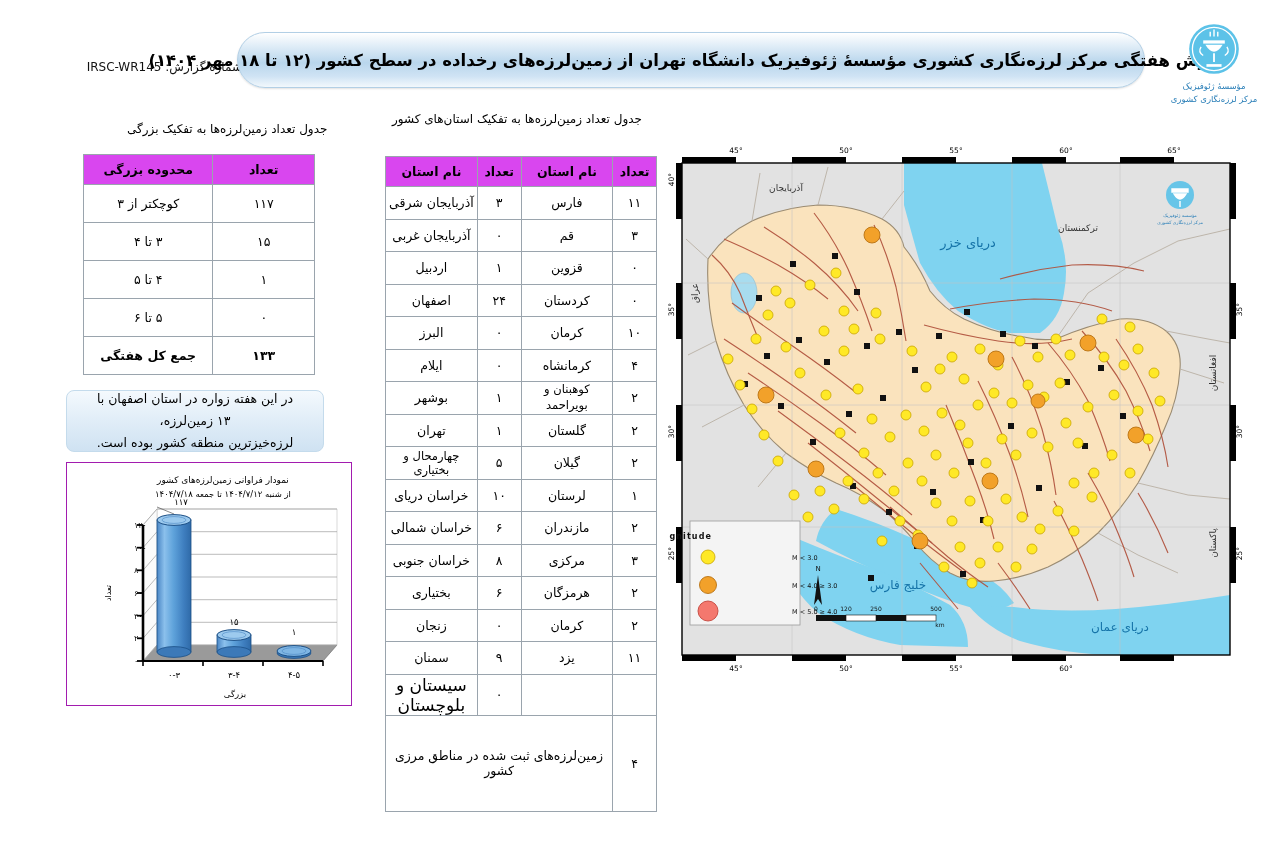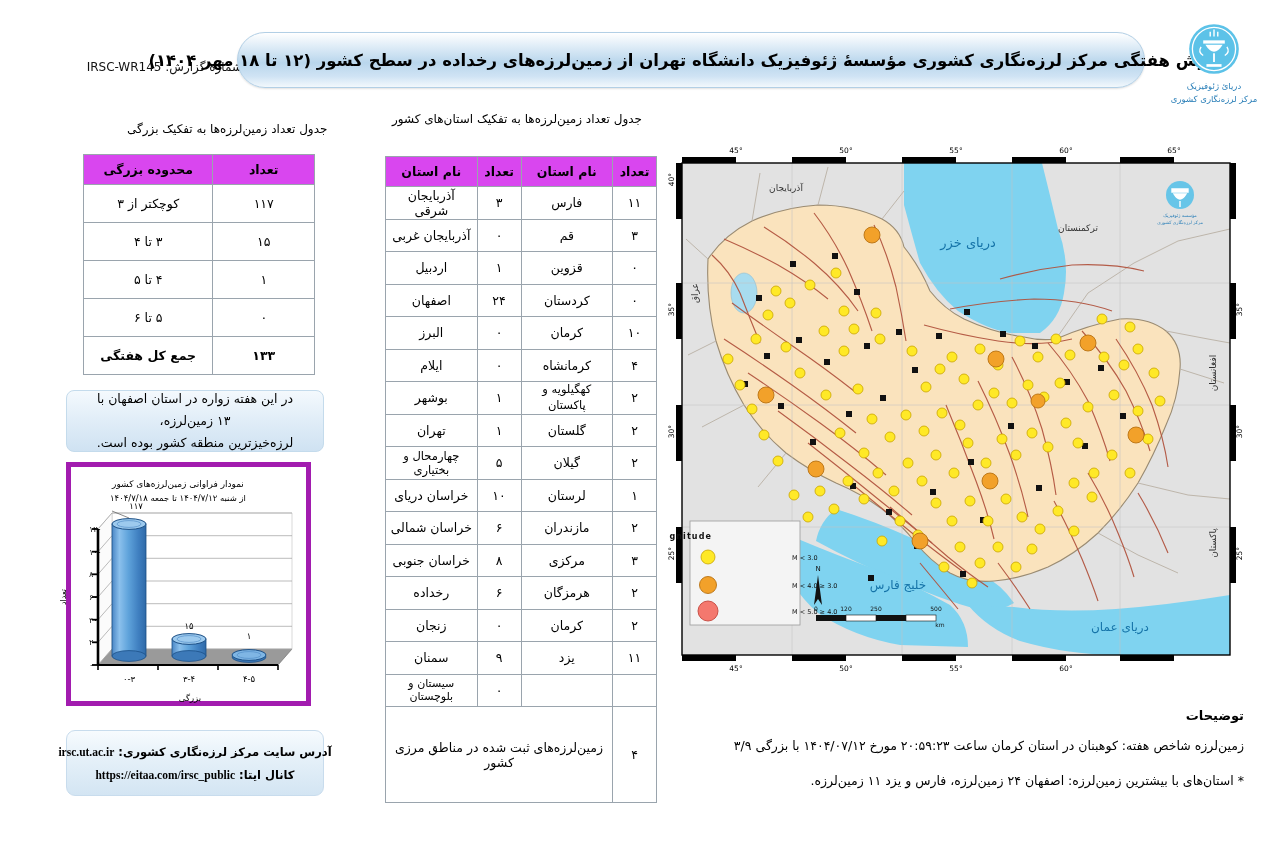--- a/index.html
+++ b/index.html
@@ -91,22 +91,22 @@
   #prov-table td.n  { width: 44px; }
   #prov-table td.p  { width: 92px; }
   #prov-table td.n2 { width: 44px; }
   #prov-table td.p2 { width: 92px; }
   #prov-table td.two-line { line-height: 1.35; font-size: 11.5px; }
   #prov-table td.border-row { height: 96px; }
   #prov-table td.blank { border-bottom: 1px solid #9aa4ad; }
 
   
   #chart-box {
-    position: absolute; top: 462px; left: 66px; width: 245px; height: 244px;
-    background: #fff; border: 5px solid #a21caf;
+    position: absolute; top: 462px; left: 66px; width: 286px; height: 244px;
+    background: #fff; border: 1px solid #a21caf;
   }
   #chart-svg { display: block; }
 
   
   #contact-box {
     position: absolute; top: 730px; left: 66px; width: 258px; height: 66px;
     border-radius: 9px;
     background: linear-gradient(180deg, #f7fbfe 0%, #e6f1f9 40%, #d3e5f3 100%);
     border: 1px solid #c8dced;
     display: flex; flex-direction: column; align-items: center; justify-content: center;
@@ -145,21 +145,21 @@
       <circle cx="50" cy="50" r="46" fill="#5cc2e8"></circle>
       <circle cx="50" cy="50" r="40" fill="none" stroke="#ffffff" stroke-width="2.4"></circle>
       <path d="M50 14 L50 27 M43 18 L43 27 M57 18 L57 27" stroke="#ffffff" stroke-width="2.6" fill="none"></path>
       <path d="M30 34 h40 v6 h-40 z" fill="#ffffff"></path>
       <path d="M34 42 q16 26 32 0 z" fill="#ffffff"></path>
       <path d="M50 58 v16" stroke="#ffffff" stroke-width="3.4"></path>
       <path d="M36 78 h28 v5 h-28 z" fill="#ffffff"></path>
       <path d="M26 46 q-6 10 4 16" stroke="#ffffff" stroke-width="2.6" fill="none"></path>
       <path d="M74 46 q6 10 -4 16" stroke="#ffffff" stroke-width="2.6" fill="none"></path>
     </svg>
-    <div class="bl1">دریایٔ ژئوفیزیک</div>
+    <div class="bl1">مؤسسهٔ ژئوفیزیک</div>
     <div class="bl2">مرکز لرزه‌نگاری کشوری</div>
   </div>
 
   <div class="tbl-caption" id="cap-mag">جدول تعداد زمین‌لرزه‌ها به تفکیک بزرگی</div>
   <div id="mag-table-wrap">
     <table class="grid" id="mag-table">
       <thead>
         <tr>
           <th>تعداد</th>
           <th>محدوده بزرگی</th>
@@ -240,21 +240,21 @@
           <td class="p">البرز</td>
         </tr>
         <tr>
           <td class="n2">۴</td>
           <td class="p2">کرمانشاه</td>
           <td class="n">۰</td>
           <td class="p">ایلام</td>
         </tr>
         <tr>
           <td class="n2">۲</td>
-          <td class="p2 two-line">کهگیلویه و پاکستان</td>
+          <td class="p2 two-line">کوهبنان و بویراحمد</td>
           <td class="n">۱</td>
           <td class="p">بوشهر</td>
         </tr>
         <tr>
           <td class="n2">۲</td>
           <td class="p2">گلستان</td>
           <td class="n">۱</td>
           <td class="p">تهران</td>
         </tr>
         <tr>
@@ -278,39 +278,39 @@
         <tr>
           <td class="n2">۳</td>
           <td class="p2">مرکزی</td>
           <td class="n">۸</td>
           <td class="p">خراسان جنوبی</td>
         </tr>
         <tr>
           <td class="n2">۲</td>
           <td class="p2">هرمزگان</td>
           <td class="n">۶</td>
-          <td class="p">رخداده</td>
+          <td class="p">بختیاری</td>
         </tr>
         <tr>
           <td class="n2">۲</td>
           <td class="p2">کرمان</td>
           <td class="n">۰</td>
           <td class="p">زنجان</td>
         </tr>
         <tr>
           <td class="n2">۱۱</td>
           <td class="p2">یزد</td>
           <td class="n">۹</td>
           <td class="p">سمنان</td>
         </tr>
         <tr>
           <td class="n2 blank"></td>
           <td class="p2 blank"></td>
           <td class="n">۰</td>
-          <td class="p" style="font-size:11px">سیستان و بلوچستان</td>
+          <td class="p" style="font-size:17px">سیستان و بلوچستان</td>
         </tr>
         <tr>
           <td class="border-row">۴</td>
           <td class="border-row" colspan="3">زمین‌لرزه‌های ثبت شده در مناطق مرزی کشور</td>
         </tr>
       </tbody>
     </table>
   </div>
 
   <div id="chart-box">
@@ -410,30 +410,20 @@
 
       <g font-size="8.5" fill="#000" text-anchor="middle">
         <text x="79" y="215">۰-۳</text>
         <text x="139" y="215">۳-۴</text>
         <text x="199" y="215">۴-۵</text>
       </g>
       <text x="140" y="234" text-anchor="middle" font-size="8.5" fill="#000" direction="rtl">بزرگی</text>
     </svg>
   </div>
 
-  <div id="contact-box">
-    <div class="contact-line">
-      <span>آدرس سایت مرکز لرزه‌نگاری کشوری:</span>
-      <span class="ltr">irsc.ut.ac.ir</span>
-    </div>
-    <div class="contact-line">
-      <span>کانال ایتا:</span>
-      <span class="ltr">https://eitaa.com/irsc_public</span>
-    </div>
-  </div>
 
   <div id="map-box">
     <svg id="map-svg" width="576" height="540" viewBox="0 0 576 540">
       <defs>
         <clipPath id="mapclip">
             <rect x="14" y="20" width="548" height="492"></rect>
           </clipPath>
       </defs>
 
       <rect x="14" y="20" width="548" height="492" fill="#e2e2e2"></rect>
@@ -752,19 +742,14 @@
           <text x="148" y="468">0</text>
           <text x="178" y="468">120</text>
           <text x="208" y="468">250</text>
           <text x="268" y="468">500</text>
           <text x="272" y="484">km</text>
         </g>
       </g>
     </svg>
   </div>
 
-  <div id="explain">
-    <div class="ex-title">توضیحات</div>
-    <div class="ex-line">زمین‌لرزه شاخص هفته: کوهبنان در استان کرمان ساعت ۲۰:۵۹:۲۳ مورخ ۱۴۰۴/۰۷/۱۲ با بزرگی ۳/۹</div>
-    <div class="ex-line">* استان‌های با بیشترین زمین‌لرزه: اصفهان ۲۴ زمین‌لرزه، فارس و یزد ۱۱ زمین‌لرزه.</div>
-  </div>
 
 </div>
 
 </body></html>

